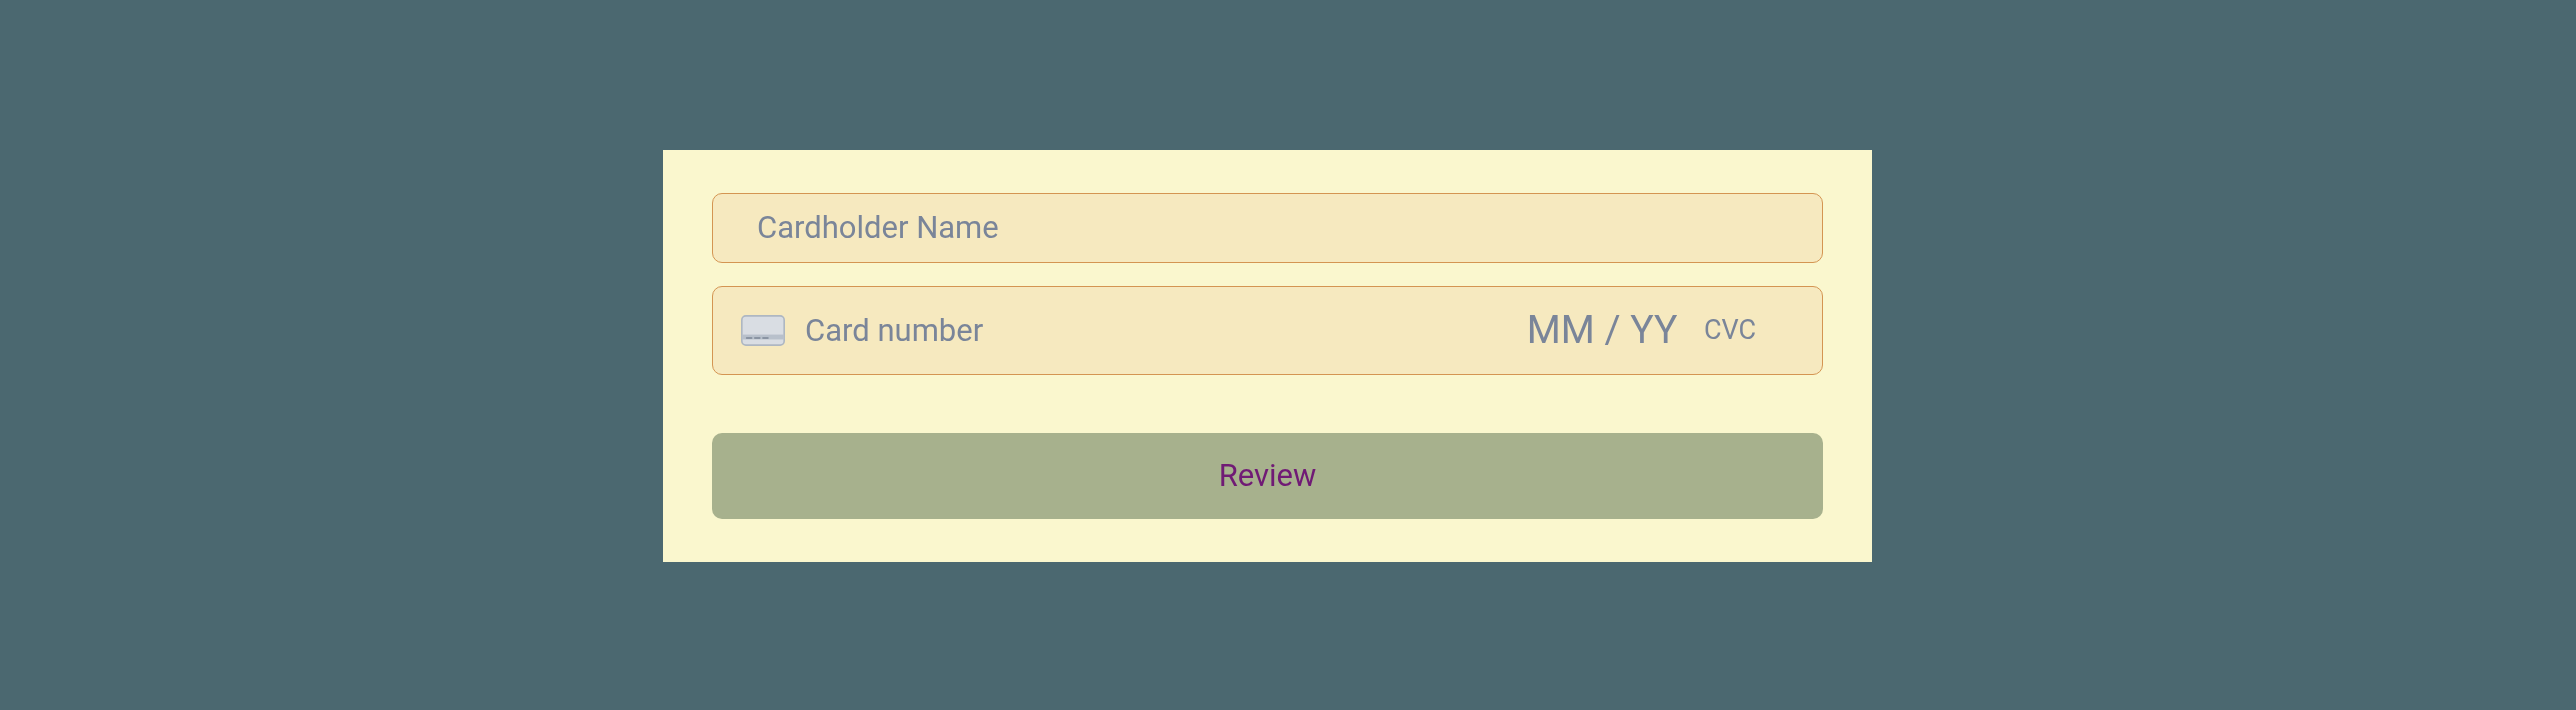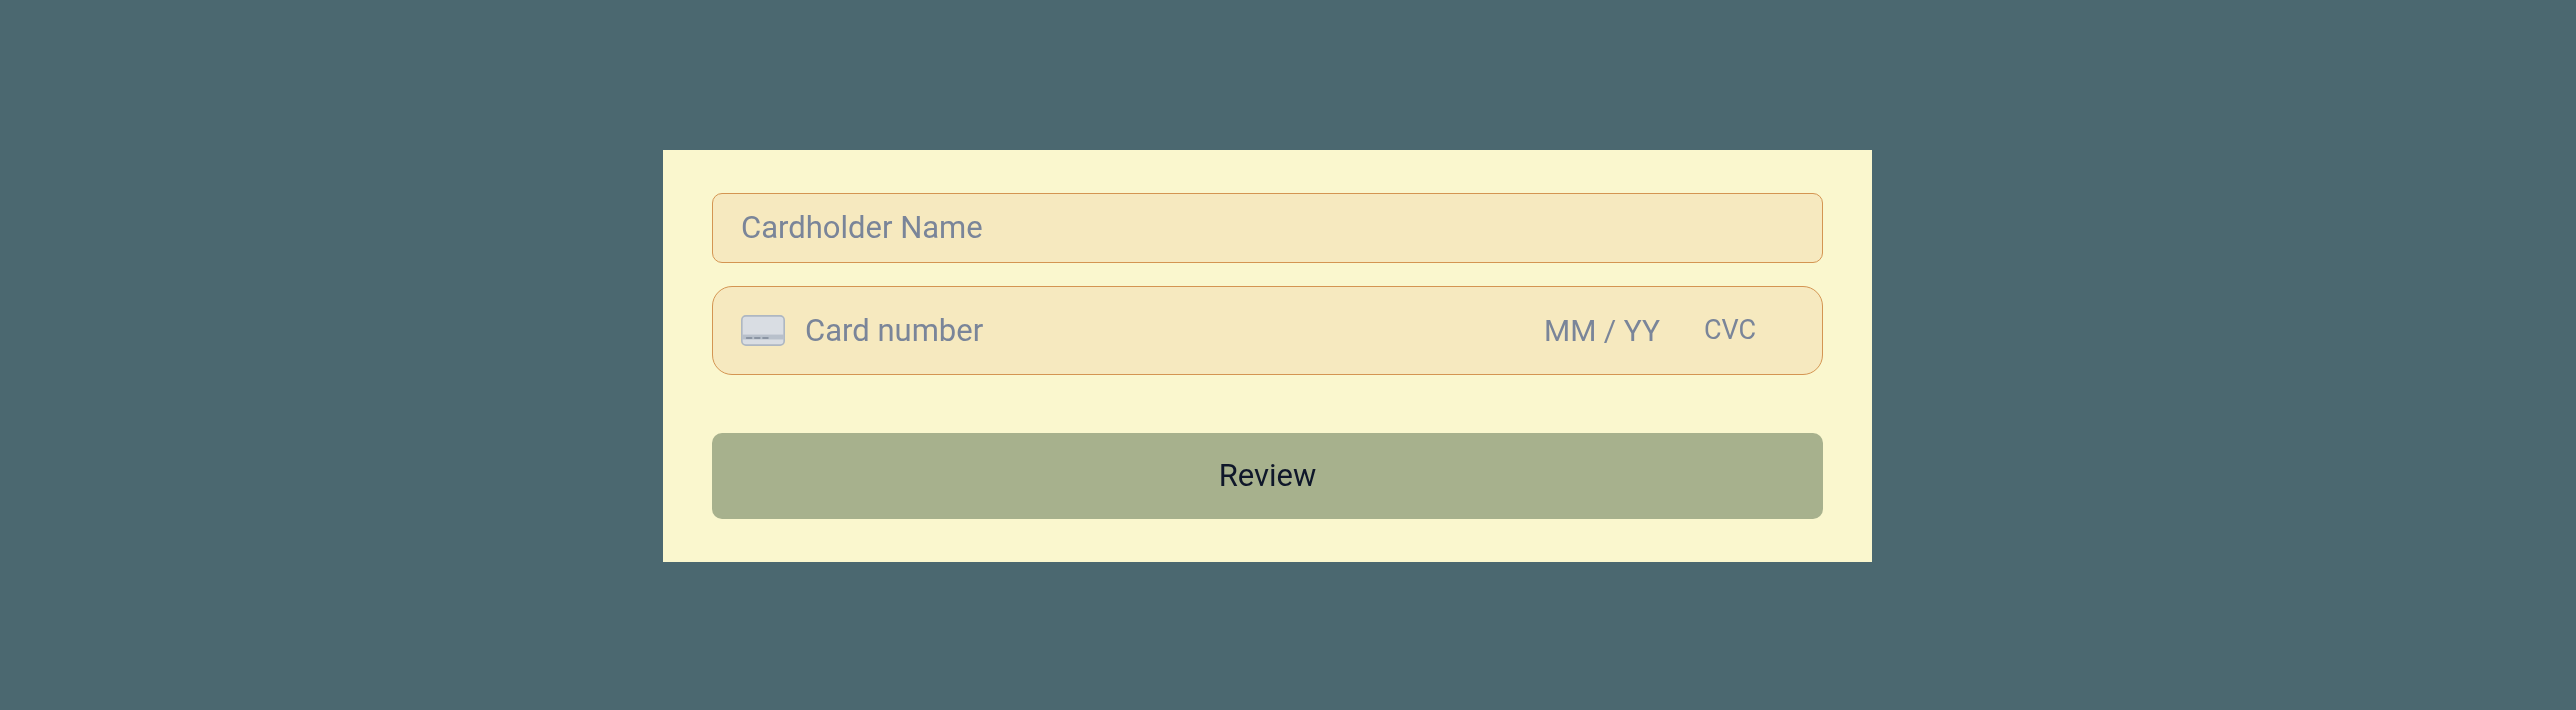--- a/index.html
+++ b/index.html
@@ -21,37 +21,37 @@
       width: 1209px;
       padding: 43px 49px;
       margin-left: -41px;
     }
     .input-field {
       width: 100%;
       height: 70px;
       background-color: #f6e9bf;
       border: 1.6px solid #d49552;
       border-radius: 10px;
-      padding: 0 28px;
+      padding: 0 44px;
       font-size: 31px;
       color: #7f1d1d;
       outline: none;
       display: flex;
       align-items: center;
       font-family: inherit;
     }
     .input-field::placeholder {
       color: #7a8599;
     }
     .card-details-row {
       width: 100%;
       height: 89px;
       background-color: #f6e9bf;
       border: 1.6px solid #d49552;
-      border-radius: 20px;
+      border-radius: 10px;
       padding: 0 28px;
       margin-top: 23px;
       display: flex;
       align-items: center;
       gap: 20px;
     }
     .card-icon {
       width: 44px;
       height: 31px;
       flex-shrink: 0;
@@ -66,21 +66,21 @@
       font-family: inherit;
     }
     .card-number-input::placeholder {
       color: #7a8599;
     }
     .expiry-input {
       width: 164px;
       background: transparent;
       border: none;
       outline: none;
-      font-size: 30px;
+      font-size: 39px;
       color: #1d4ed8;
       text-align: center;
       font-family: inherit;
     }
     .expiry-input::placeholder {
       color: #7a8599;
     }
     .cvc-input {
       width: 90px;
       background: transparent;
@@ -93,21 +93,21 @@
     }
     .cvc-input::placeholder {
       color: #7a8599;
     }
     .review-button {
       width: 100%;
       height: 86px;
       background-color: #a7b18d;
       border: none;
       border-radius: 10px;
-      color: #0f172a;
+      color: #701a75;
       font-size: 31px;
       font-family: inherit;
       margin-top: 58px;
       cursor: pointer;
       display: flex;
       align-items: center;
       justify-content: center;
     }
   </style>
 </head>

